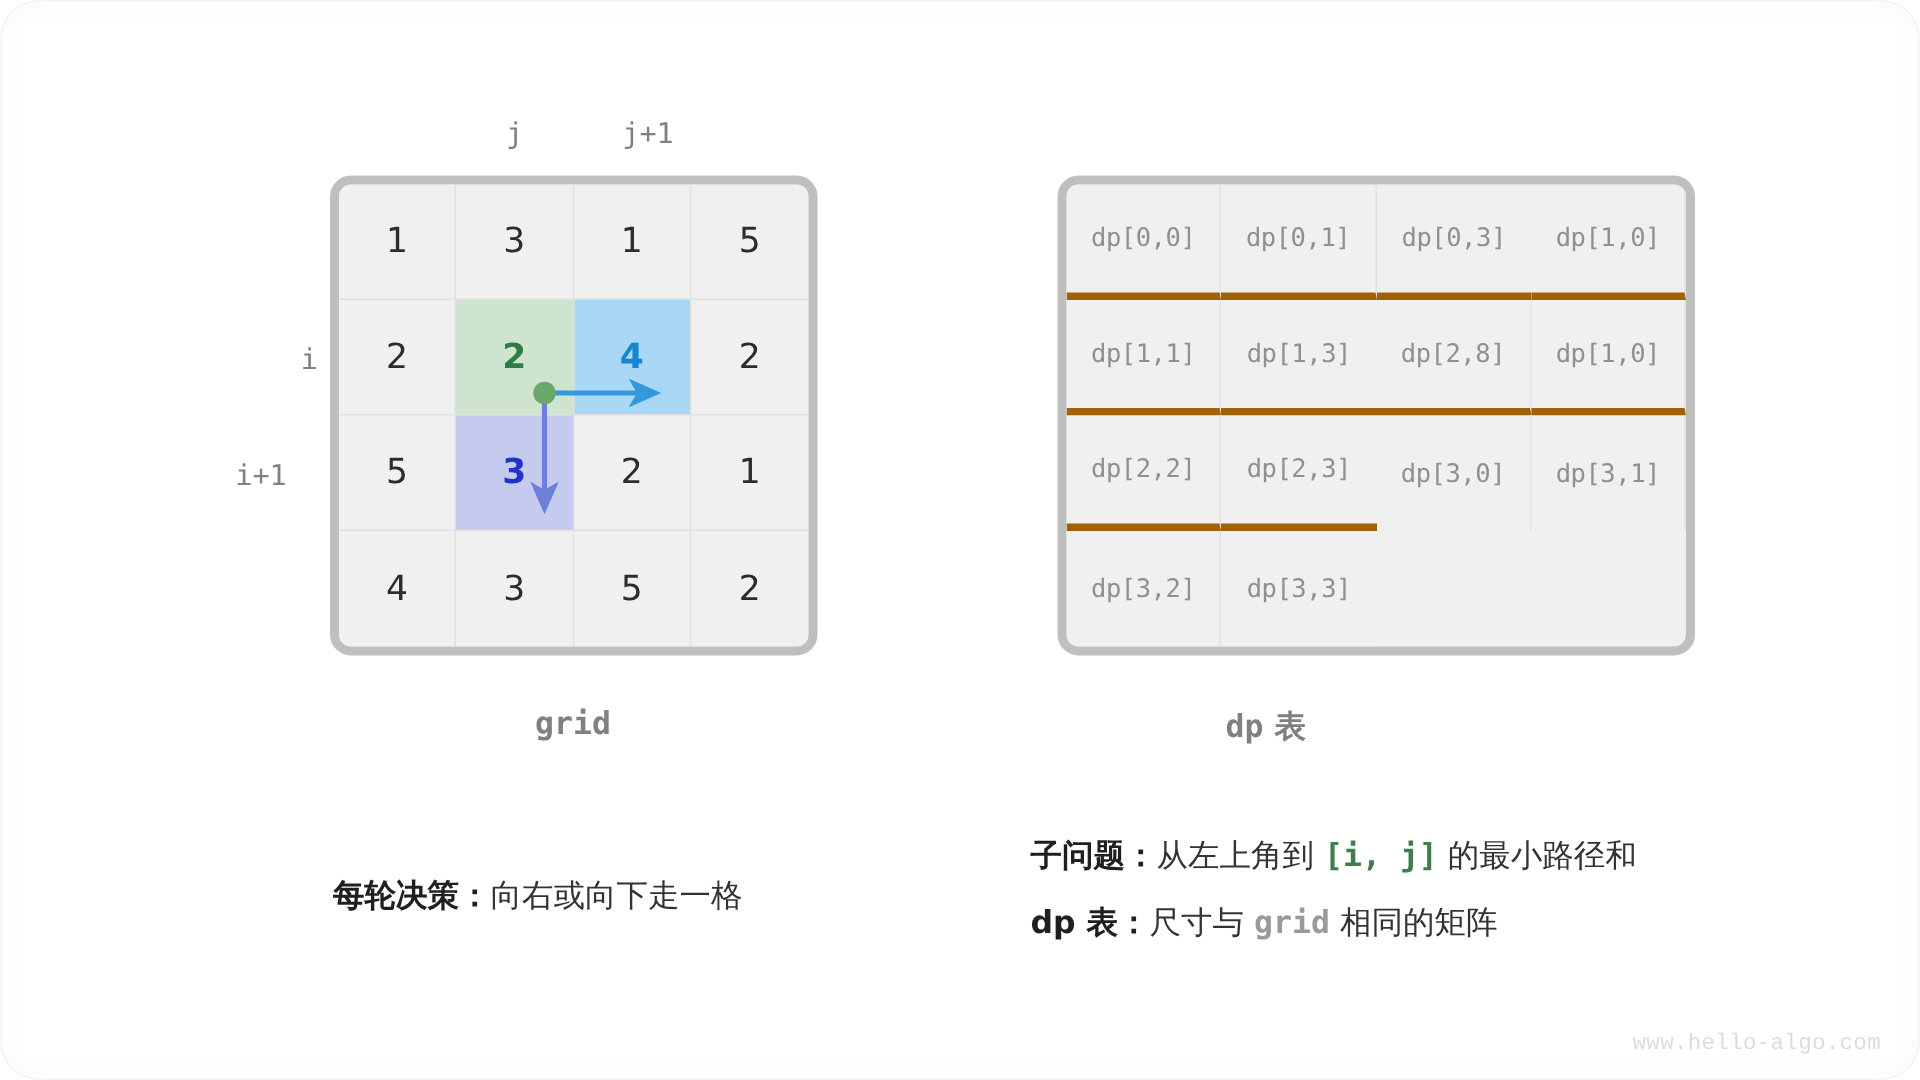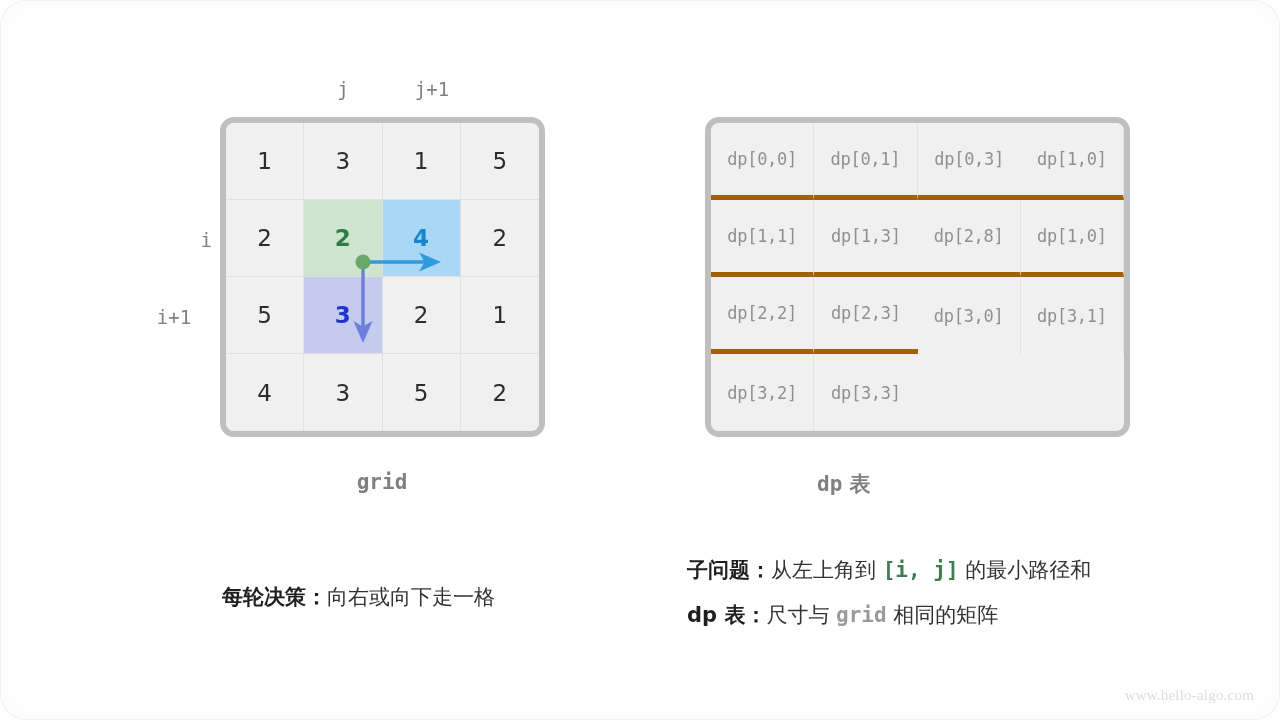--- a/index.html
+++ b/index.html
@@ -142,21 +142,21 @@
     font-weight: bold;
     font-family: "DejaVu Sans Mono", "Liberation Mono", monospace;
   }
 
   
   .watermark {
     position: absolute;
     right: 26px;
     bottom: 16px;
     color: #dcdcdc;
-    font-family: Liberation Serif, serif;
+    font-family: Liberation Mono, monospace;
     font-size: 15px;
     letter-spacing: 0.2px;
   }
 </style>
 </head>
 <body>
 
 <div id="canvas">
 
   <div>

